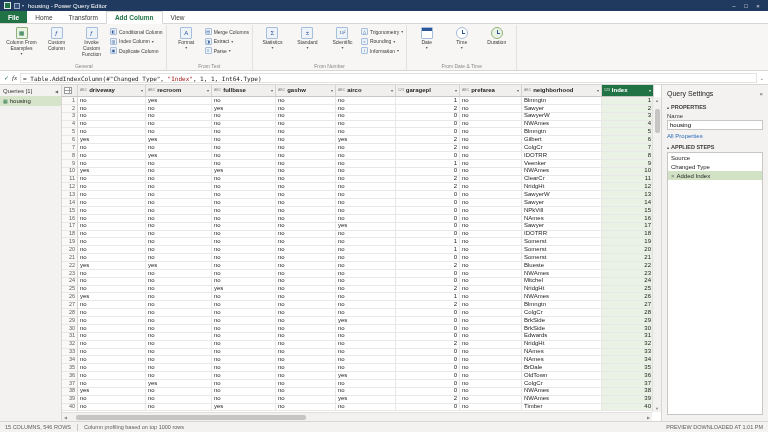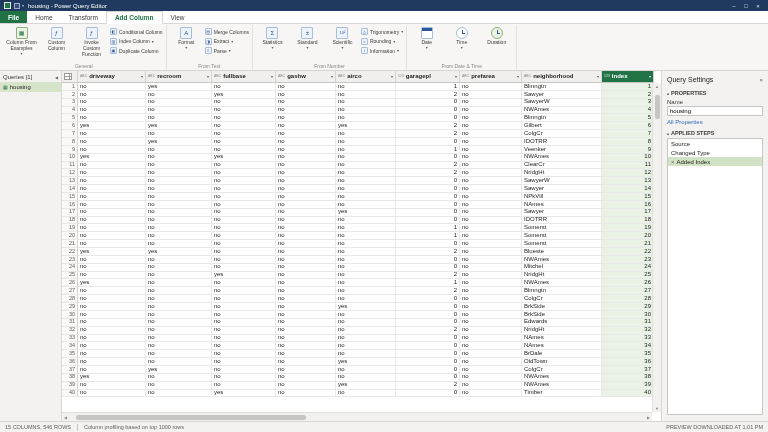--- a/index.html
+++ b/index.html
@@ -245,20 +245,26 @@
         <div class="btnL">
           <span class="bicon ico-clock ig"></span>
           <span>Duration</span>
         </div>
       </div>
       <div class="rgroup-label">From Date &amp; Time</div>
     </div>
 
   </div>
 
+  <div class="fbar">
+    <span class="fcheck">✓</span>
+    <span class="ffx">fx</span>
+    <div class="formula"><span>= Table.AddIndexColumn(#"Changed Type", </span><span class="str">"Index"</span><span>, 1, 1, Int64.Type)</span></div>
+    <span class="fexpand">⌄</span>
+  </div>
 
   <div class="main">
 
     <div class="queries">
       <div class="qhead">
         <span>Queries [1]</span>
         <span class="qcollapse">◀</span>
       </div>
       <div class="qitem">
         <span class="qic">▦</span>

